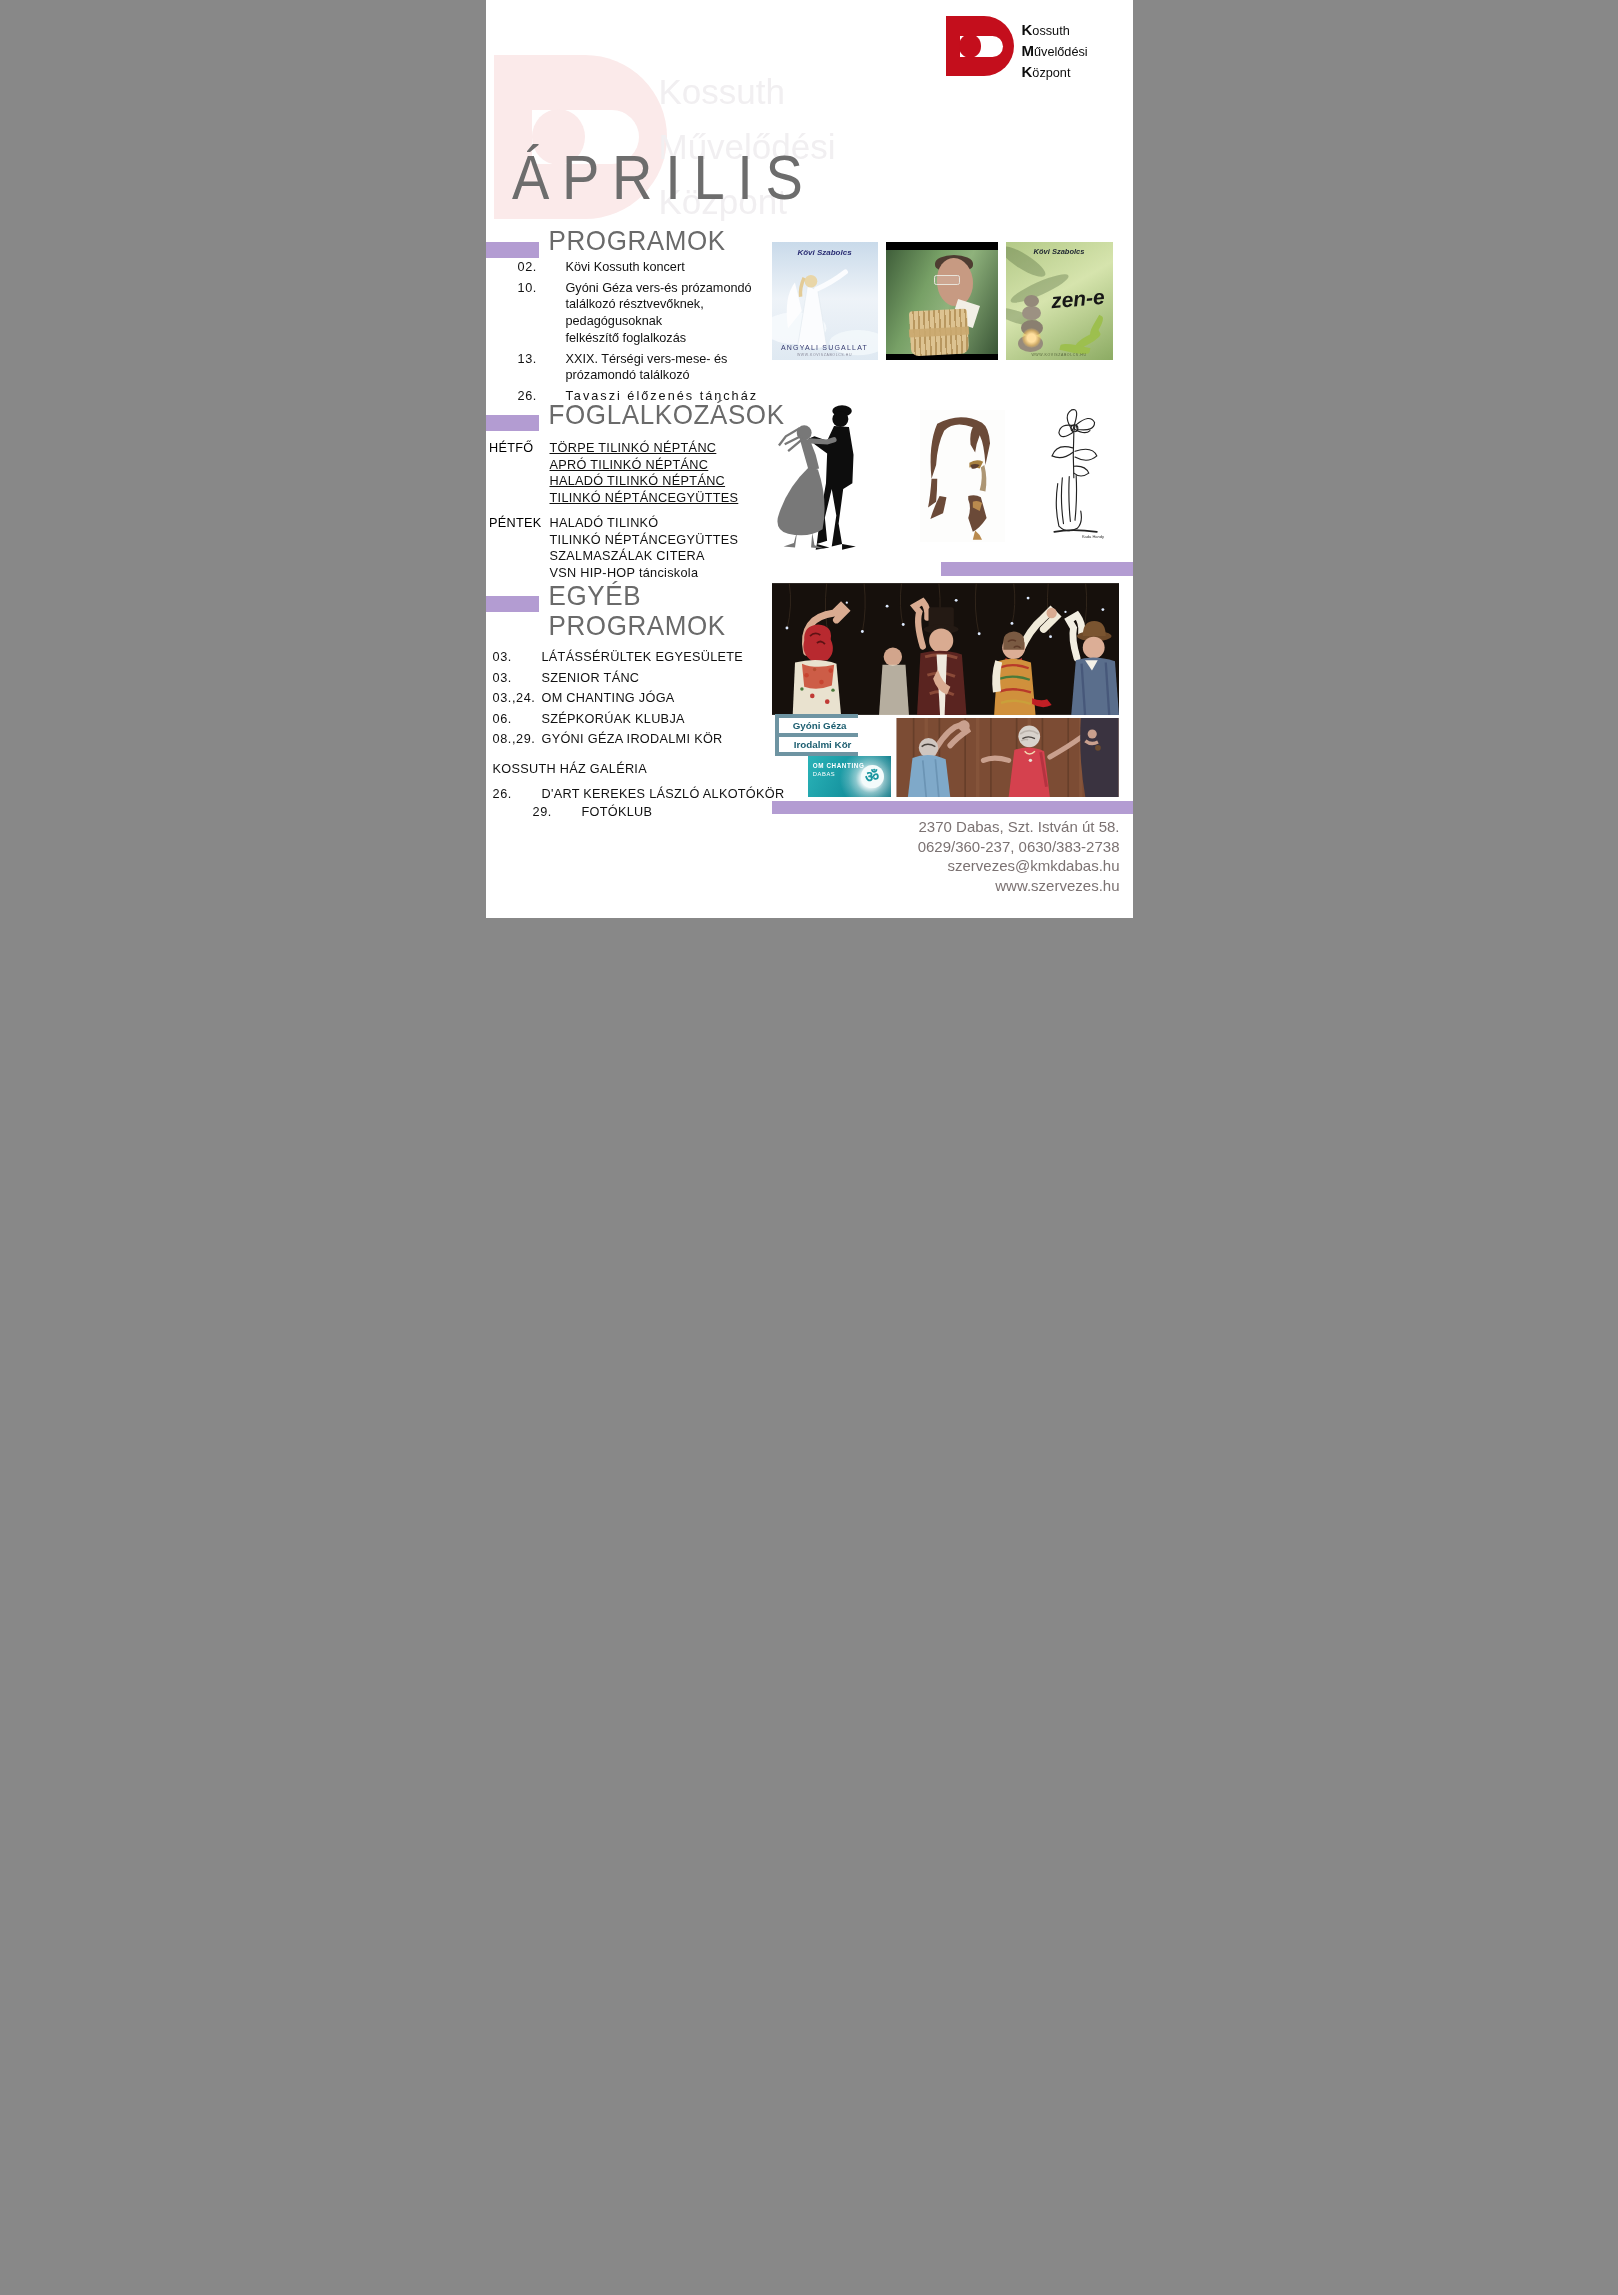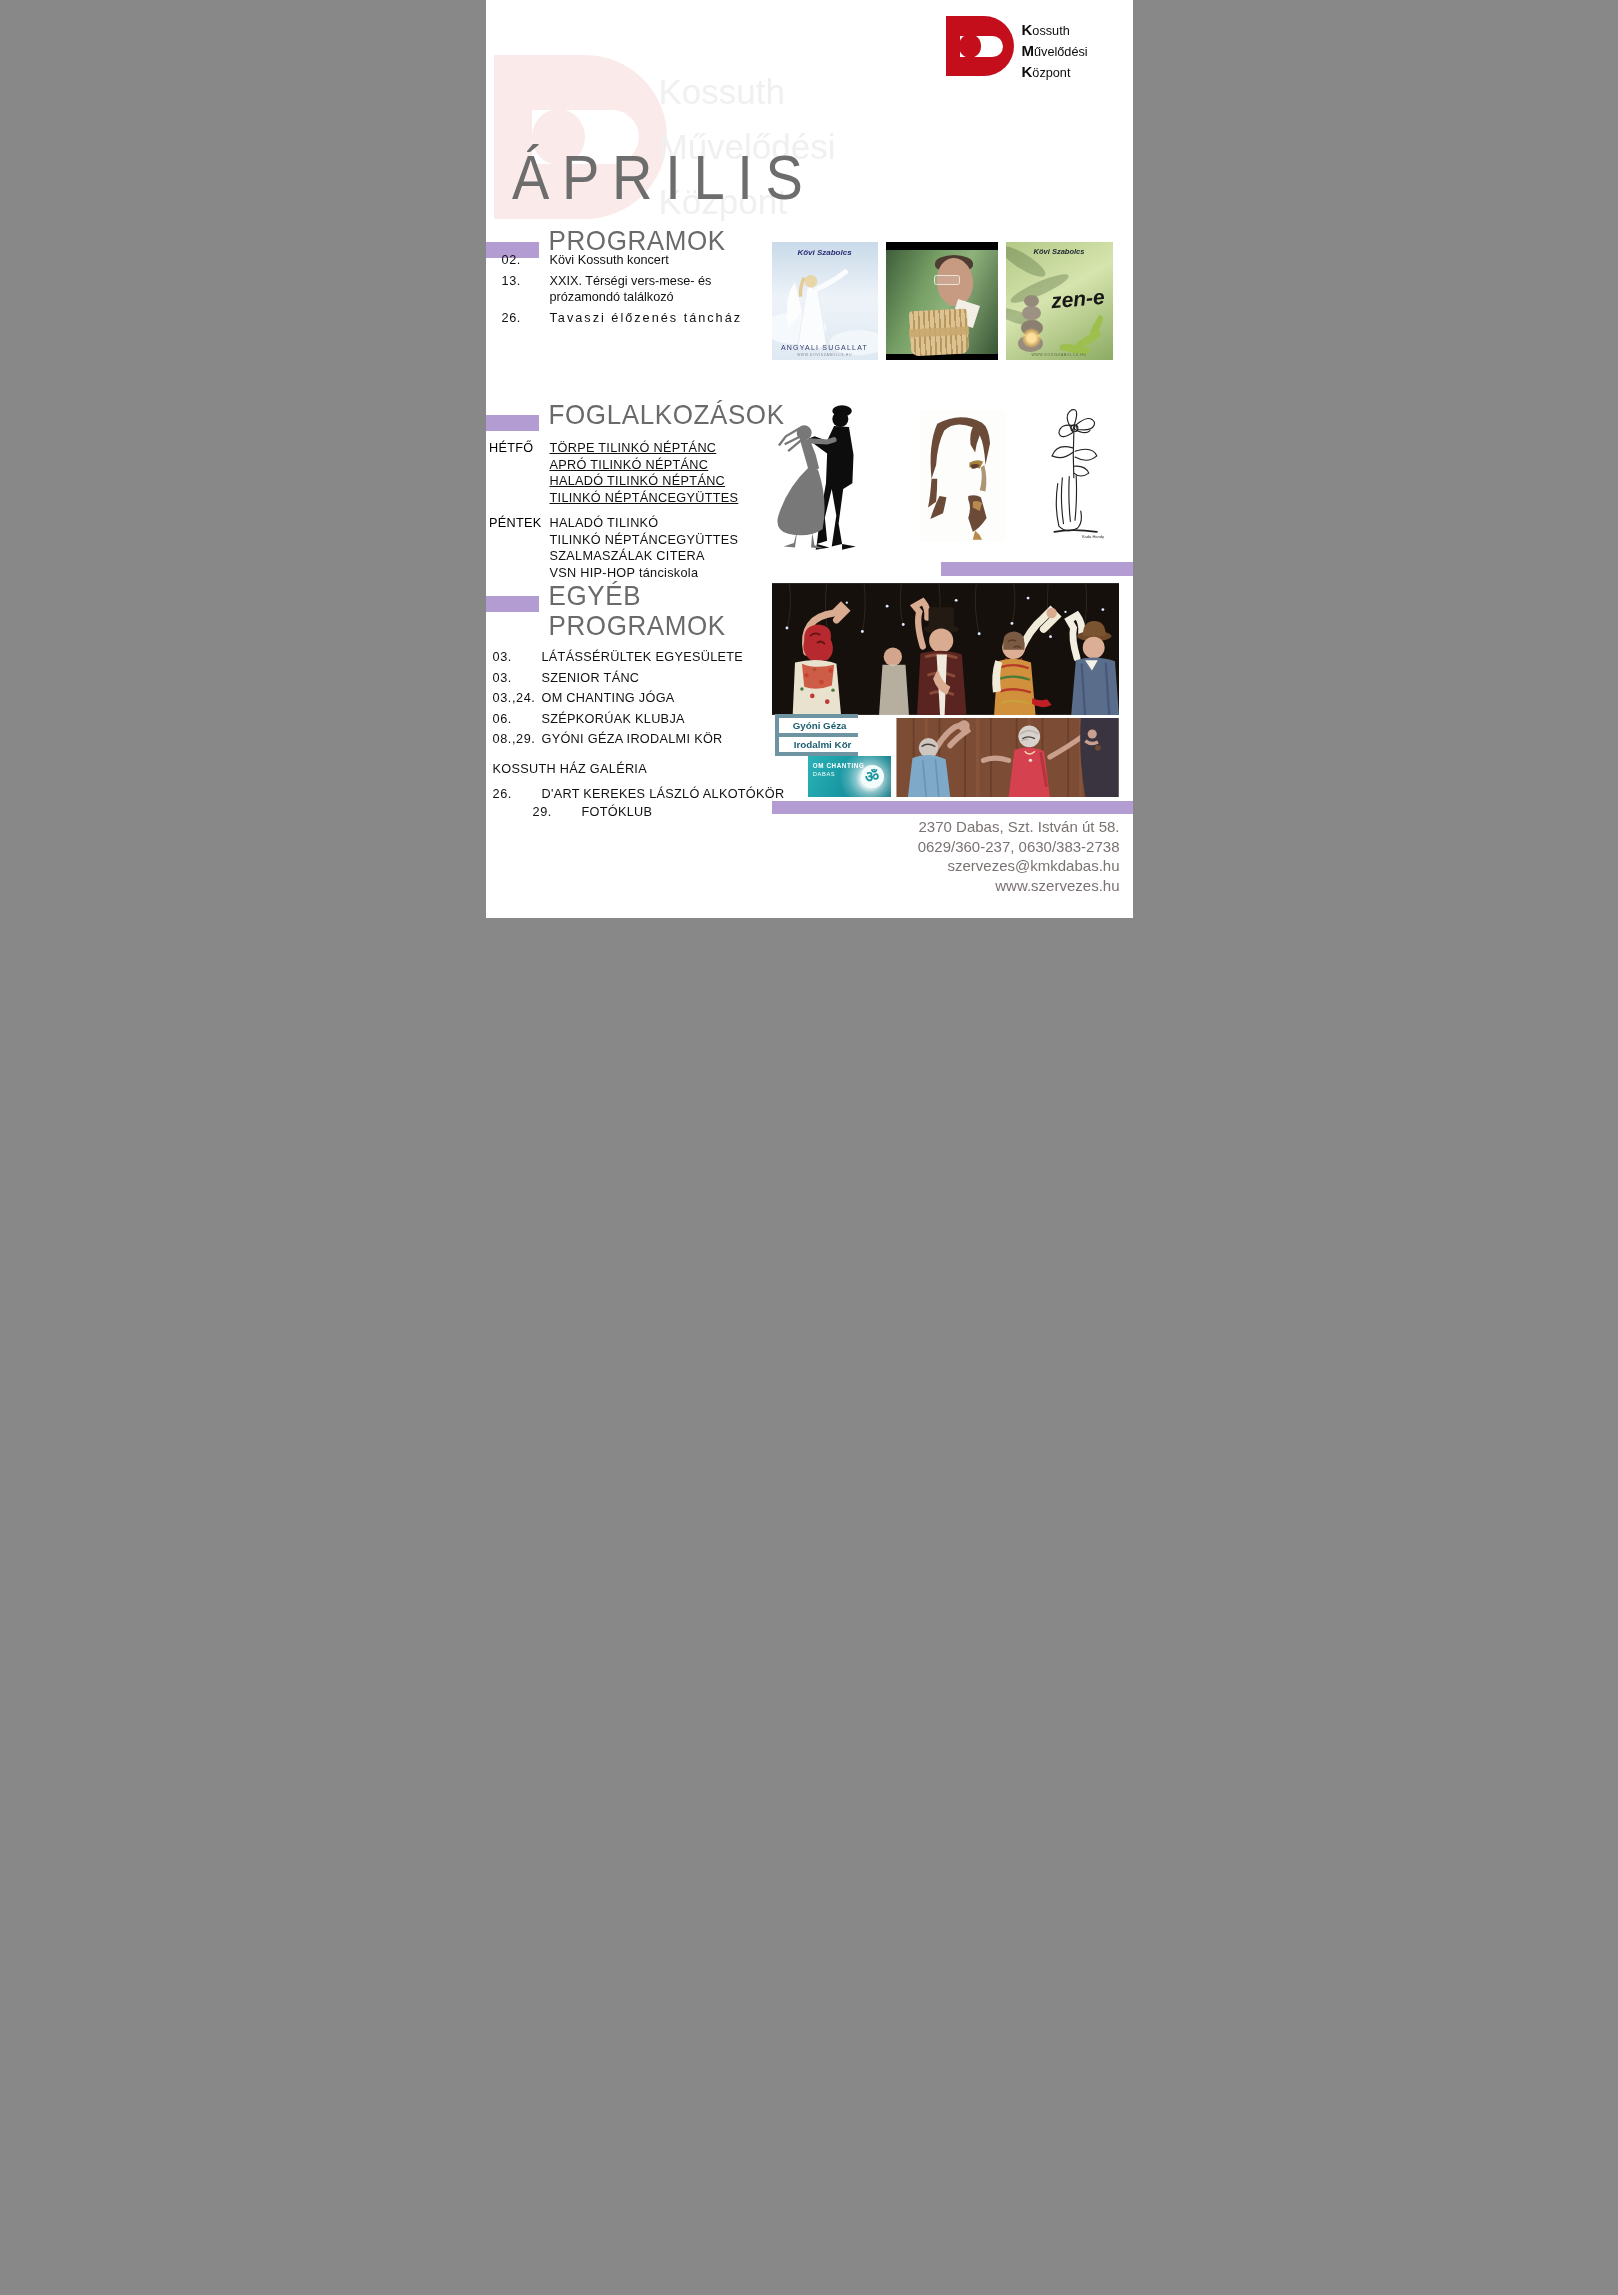--- a/index.html
+++ b/index.html
@@ -107,25 +107,34 @@
     <div class="dot"></div>
   </div>
   <div class="abs logo-text" id="logo-text">
       <div class="nowrap"><b>K</b>ossuth</div>
       <div class="nowrap"><b>M</b>űvelődési</div>
       <div class="nowrap"><b>K</b>özpont</div>
     </div>
 
   <div class="abs bar" style="top:242px;"></div>
   <div class="abs h" style="left:63px;top:225px;">PROGRAMOK</div>
-  <div class="abs list" id="prog-items" style="top:252px;">
+  <div class="abs list" id="prog-items" style="top:259px;margin-left:16px;">
       <div class="row" style="margin-bottom: 4px;">
         <span class="date">02.</span>
         <div class="txt">
           <div class="nowrap">Kövi Kossuth koncert</div>
+        </div>
+      </div>
+      <div class="row" style="margin-bottom: 4px;">
+        <span class="date">10.</span>
+        <div class="txt">
+          <div class="nowrap">Gyóni Géza vers-és prózamondó</div>
+          <div class="nowrap">találkozó résztvevőknek,</div>
+          <div class="nowrap">pedagógusoknak</div>
+          <div class="nowrap">felkészítő foglalkozás</div>
         </div>
       </div>
       <div class="row" style="margin-bottom: 4px;">
         <span class="date">13.</span>
         <div class="txt">
           <div class="nowrap">XXIX. Térségi vers-mese- és</div>
           <div class="nowrap">prózamondó találkozó</div>
         </div>
       </div>
       <div class="row" style="margin-bottom: 4px;">

